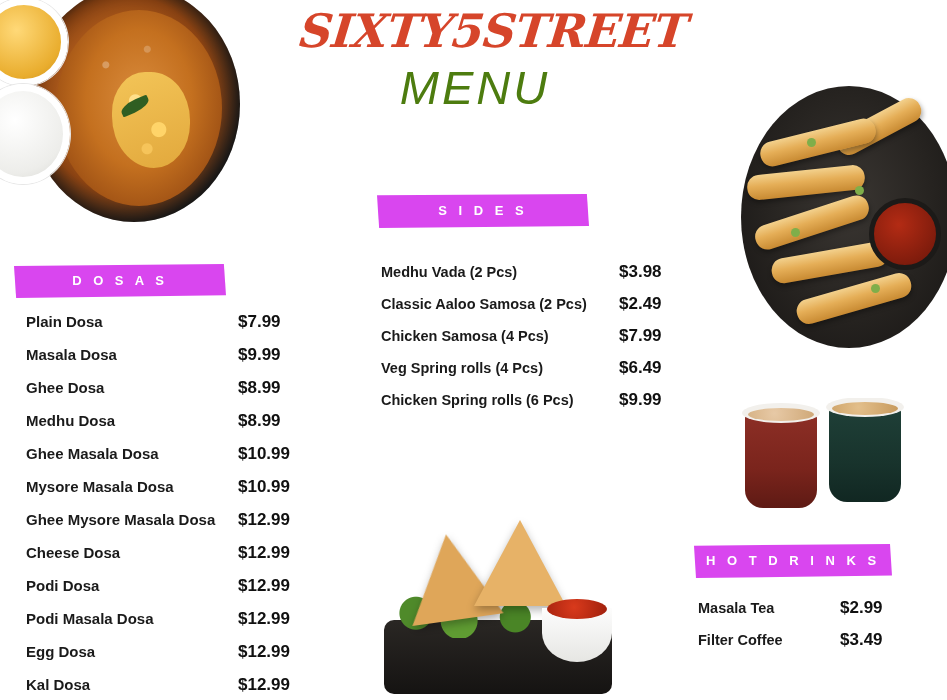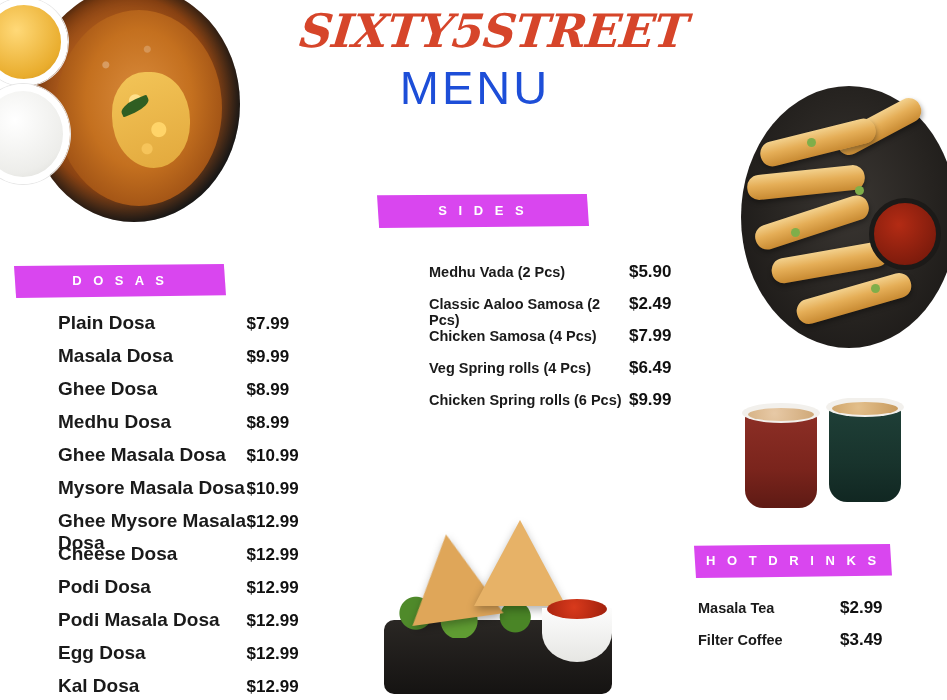--- a/index.html
+++ b/index.html
@@ -274,22 +274,23 @@
     letter-spacing: -1px;
     color: #d6452a;
     line-height: 1;
     transform: skewX(-6deg);
   }
   #brand .menu-word {
     margin-top: 10px;
     font-family: "Liberation Sans", sans-serif;
     font-size: 47px;
     letter-spacing: 3px;
-    color: #1d4ed8;
+    color: #4d7c0f;
     line-height: 1;
+    font-style: italic;
   }
 
   
   .banner {
     position: absolute;
     background: #d946ef;
     color: #ffffff;
     font-size: 13px;
     font-weight: bold;
     letter-spacing: 4px;
@@ -336,36 +337,34 @@
   #list-dosas {
     left: 26px;
     top: 312px;
     width: 290px;
   }
   #list-dosas .menu-row {
     height: 33px;
   }
   #list-dosas .item-name {
     width: 212px;
-    font-size: 19px;
-    margin-left: 32px;
+    font-size: 15px;
   }
   #list-dosas .item-price {
     width: 78px;
     font-size: 17px;
   }
 
   #list-sides {
     left: 381px;
     top: 262px;
     width: 300px;
   }
   #list-sides .menu-row {
     height: 32px;
-    margin-left: 48px;
   }
   #list-sides .item-name {
     width: 238px;
     font-size: 14.5px;
   }
   #list-sides .item-price {
     width: 62px;
     font-size: 17px;
   }
 
@@ -480,21 +479,21 @@
   <div class="menu-row">
     <span class="item-name">Kal Dosa</span>
     <span class="item-price">$12.99</span>
   </div>
 </div>
 
 <div class="banner b-sides">S I D E S</div>
 <div class="menu-list" id="list-sides">
   <div class="menu-row">
     <span class="item-name">Medhu Vada (2 Pcs)</span>
-    <span class="item-price">$5.90</span>
+    <span class="item-price">$3.98</span>
   </div>
   <div class="menu-row">
     <span class="item-name">Classic Aaloo Samosa (2 Pcs)</span>
     <span class="item-price">$2.49</span>
   </div>
   <div class="menu-row">
     <span class="item-name">Chicken Samosa (4 Pcs)</span>
     <span class="item-price">$7.99</span>
   </div>
   <div class="menu-row">

